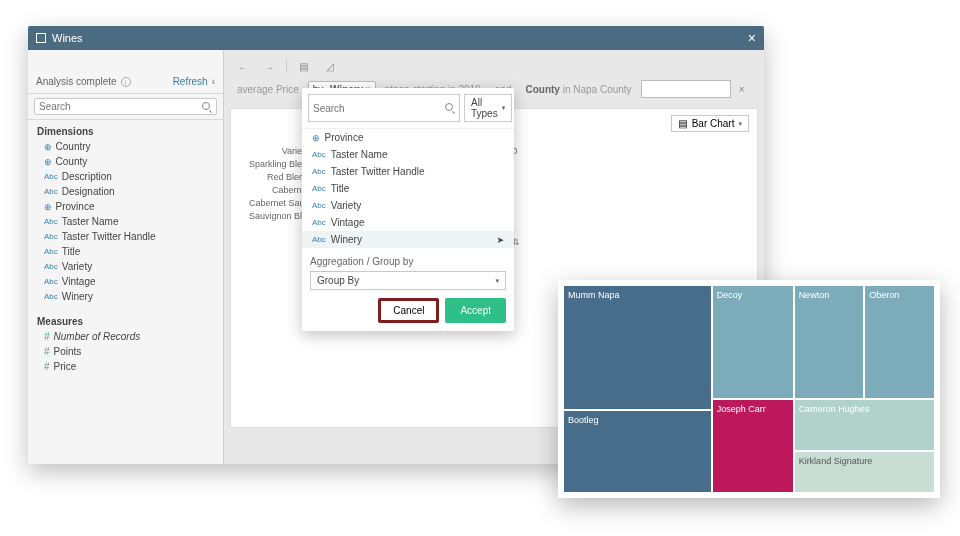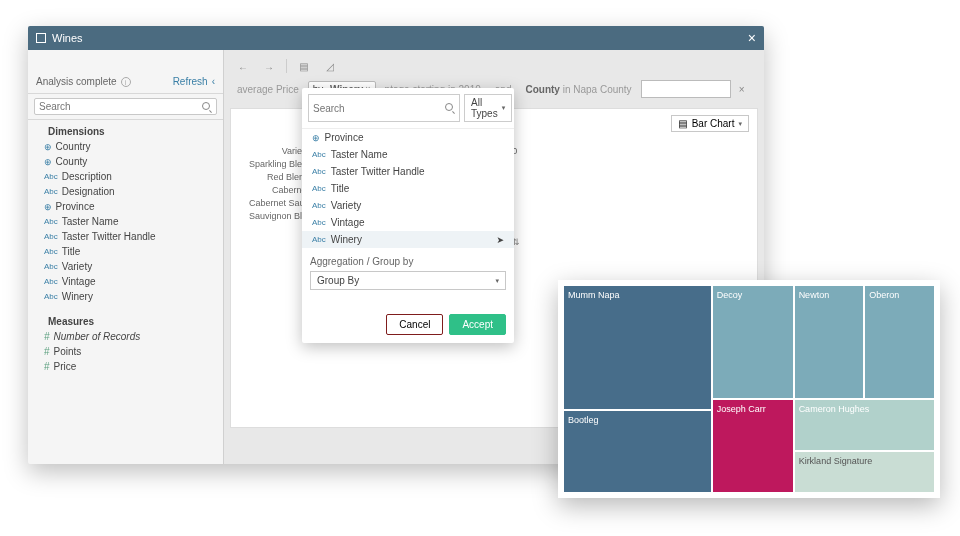--- a/index.html
+++ b/index.html
@@ -17,21 +17,21 @@
 .analysis-row .label { color: #666; font-size: 10px; display: flex; align-items: center; gap: 4px;}
 .info-ico { width: 10px; height: 10px; border: 1px solid #aaa; border-radius: 50%; font-size: 7px; text-align: center; line-height: 9px; color: #aaa;}
 .refresh { color: #3a7fa6; cursor: pointer; font-size: 10px; display: flex; align-items: center; gap: 4px; }
 .search-row { padding: 4px 6px; border-bottom: 1px solid #d8d8d8; }
 .search-row .sb { display: flex; border: 1px solid #c8c8c8; background: #fff; border-radius: 2px; align-items: center; padding: 2px 4px; }
 .search-row input { border: none; outline: none; font-size: 10px; flex: 1; color: #888; background: transparent; }
 .mag { width: 10px; height: 10px; position: relative; }
 .mag::before { content:''; position:absolute; width:6px; height:6px; border:1px solid #888; border-radius:50%; }
 .mag::after { content:''; position:absolute; width:3px; height:1px; background:#888; transform: rotate(45deg); bottom: 0; right: 0;}
 
-.section-head { font-weight: bold; color: #444; font-size: 10px; padding: 6px 20px 2px; }
+.section-head { font-weight: bold; color: #444; font-size: 10px; padding: 6px 9px 2px; }
 .field-list { padding: 0 4px 6px; }
 .field { padding: 2px 12px; font-size: 10px; color: #444; display: flex; align-items: center; gap: 4px; cursor: pointer; }
 .ico-globe { color: #3a7fa6; font-size: 9px; }
 .ico-abc { color: #3a7fa6; font-size: 8px; }
 .ico-hash { color: #5a9f7e; font-size: 10px; }
 
 .canvas { flex: 1; background: #e8e8e8; position: relative; padding: 6px; }
 .toolbar { display: flex; align-items: center; gap: 8px; padding: 2px 4px; color: #888; font-size: 12px; }
 .tool-btn { width: 18px; height: 16px; border: 1px solid transparent; display: inline-flex; align-items: center; justify-content: center; cursor: pointer; font-size: 10px; }
 .divider { width: 1px; height: 14px; background: #ccc; }
@@ -59,23 +59,23 @@
 .dd-popup { position: absolute; top: 88px; left: 302px; width: 212px; background: #fff; box-shadow: 0 4px 16px rgba(0,0,0,0.25); border-radius: 2px; z-index: 50; font-size: 10px; color: #444; }
 .dd-head { display: flex; padding: 6px; gap: 4px; border-bottom: 1px solid #eee; }
 .dd-search { flex: 1; border: 1px solid #ccc; display: flex; align-items: center; padding: 2px 4px; }
 .dd-search input { border: none; outline: none; font-size: 10px; flex: 1; }
 .dd-type { border: 1px solid #ccc; padding: 2px 6px; display: flex; align-items: center; gap: 4px; cursor: pointer; }
 .dd-list { max-height: 120px; overflow: hidden; }
 .dd-item { padding: 3px 10px; display: flex; align-items: center; gap: 5px; cursor: pointer; }
 .dd-item.sel { background: #eef3f6; }
 .dd-item .cur { margin-left: auto; font-size: 9px;}
 .dd-agg { padding: 8px 8px 4px; color: #666; }
-.dd-agg-sel { margin: 0 8px 16px; border: 1px solid #c8c8c8; padding: 3px 6px; display: flex; justify-content: space-between; align-items: center; cursor: pointer; }
+.dd-agg-sel { margin: 0 8px 0; border: 1px solid #c8c8c8; padding: 3px 6px; display: flex; justify-content: space-between; align-items: center; cursor: pointer; }
 .dd-foot { display: flex; justify-content: flex-end; gap: 6px; padding: 8px; }
-.btn { padding: 4px 12px; font-size: 10px; border: 1px solid #7f1d1d; background: #fff; cursor: pointer; border-radius: 2px; }
+.btn { padding: 4px 12px; font-size: 10px; border: 3px solid #7f1d1d; background: #fff; cursor: pointer; border-radius: 2px; }
 .btn.primary { background: #2fc088; border-color: #2fc088; color: #fff; }
 
 
 .treemap { position: absolute; top: 280px; left: 558px; width: 382px; height: 218px; background: #fff; box-shadow: 0 8px 24px rgba(0,0,0,0.28); padding: 5px; }
 .tm-grid { position: relative; width: 100%; height: 100%; }
 .cell { position: absolute; font-size: 9px; color: #fff; padding: 4px; border: 1px solid #fff; }
 .c1 { background: #476d8a; }   
 .c2 { background: #476d8a; }   
 .c3 { background: #7cabb9; }   
 .c4 { background: #7cabb9; }   

